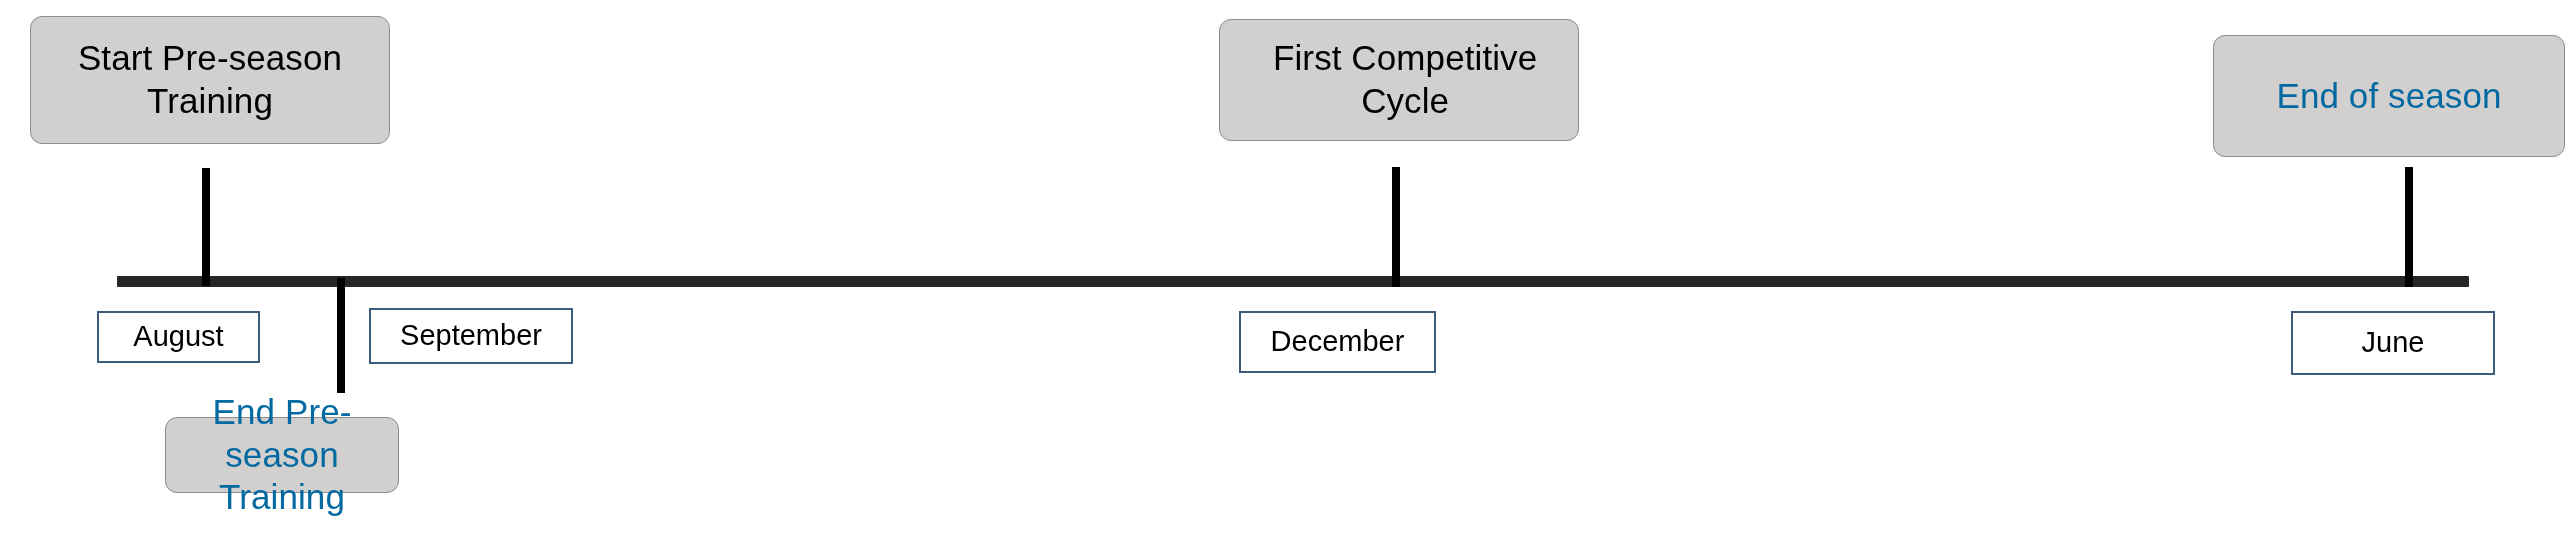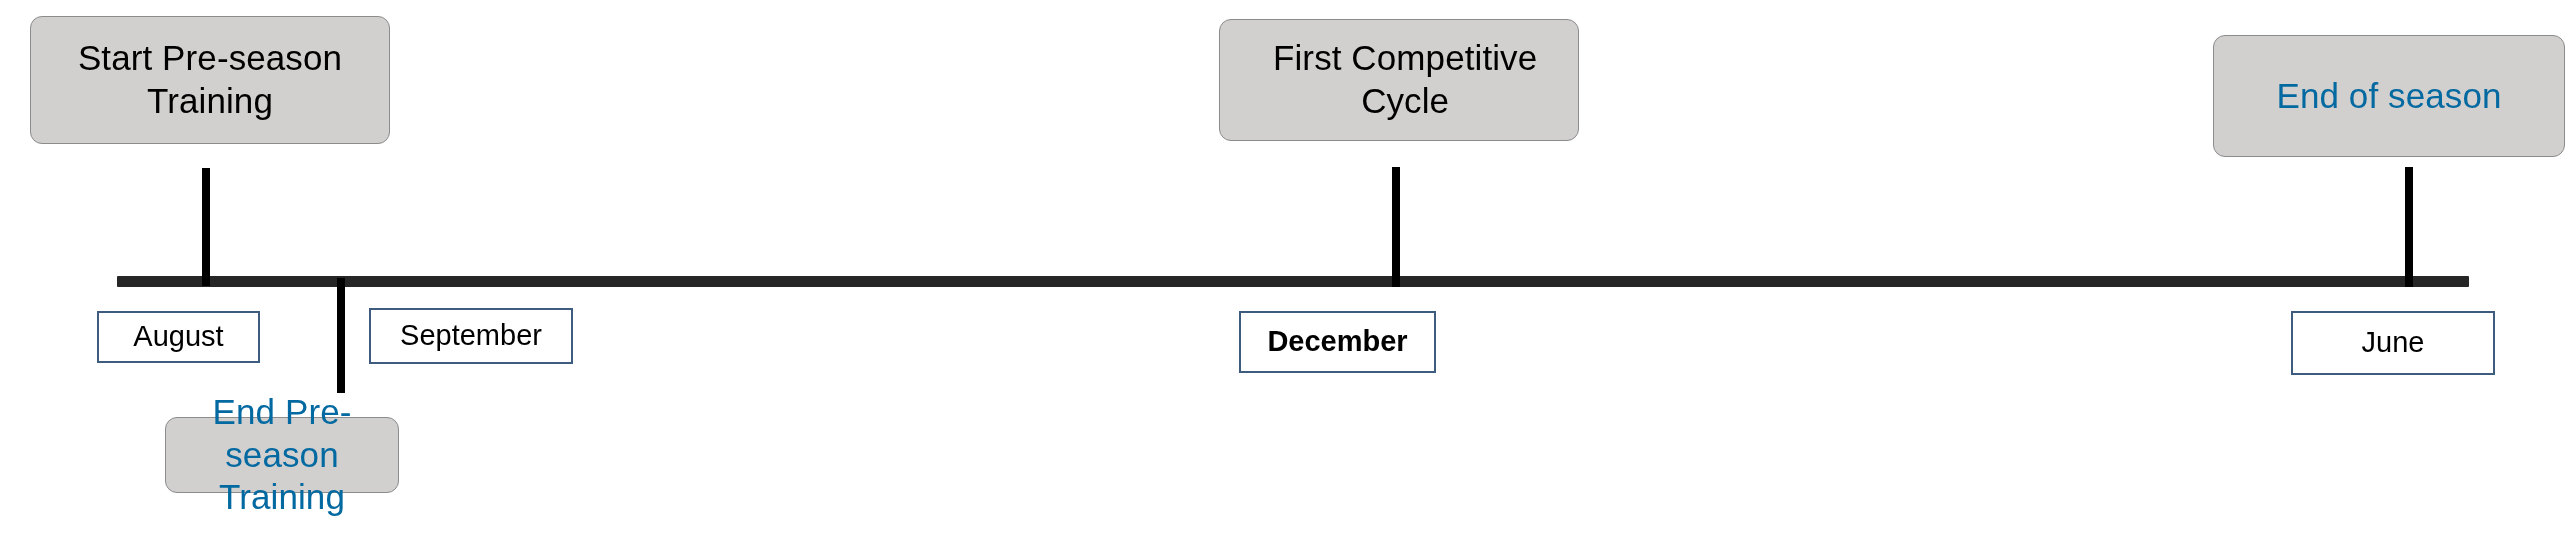--- a/index.html
+++ b/index.html
@@ -85,18 +85,18 @@
 
   <div class="event-box" style="left: 2213px; top: 19px; width: 352px; height: 122px; background: rgb(210, 207, 207); border-color: rgb(140, 140, 140); color: #0369a1; margin-top: 16px;">End of season</div>
 
   <div class="event-box" style="left: 165px; top: 417px; width: 234px; height: 76px; background: rgb(210, 207, 207); border-color: rgb(140, 140, 140); color: #0369a1;">End Pre-season
 Training</div>
 
   <div class="month-label" style="left: 369px; top: 308px; width: 204px; height: 56px; background: rgb(255, 255, 255); border-color: rgb(62, 92, 126); color: rgb(0, 0, 0);">September</div>
 
   <div class="month-label" style="left: 97px; top: 311px; width: 163px; height: 52px; background: rgb(255, 255, 255); border-color: rgb(62, 92, 126); color: rgb(0, 0, 0);">August</div>
 
-  <div class="month-label" style="left: 1239px; top: 311px; width: 197px; height: 62px; background: rgb(255, 255, 255); border-color: rgb(62, 92, 126); color: rgb(0, 0, 0); font-weight: bold;">December</div>
+  <div class="month-label" style="left: 1239px; top: 311px; width: 197px; height: 62px; background: rgb(255, 255, 255); border-color: rgb(62, 92, 126); color: rgb(0, 0, 0);">December</div>
 
   <div class="month-label" style="left: 2291px; top: 311px; width: 204px; height: 64px; background: rgb(255, 255, 255); border-color: rgb(62, 92, 126); color: rgb(0, 0, 0);">June</div>
 
 </div>
 
 
 </body></html>

